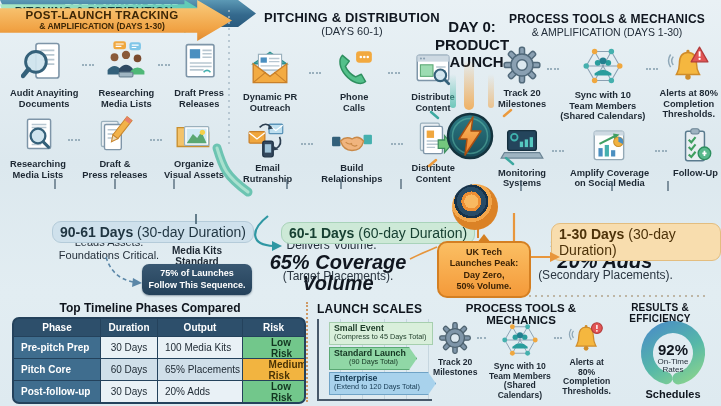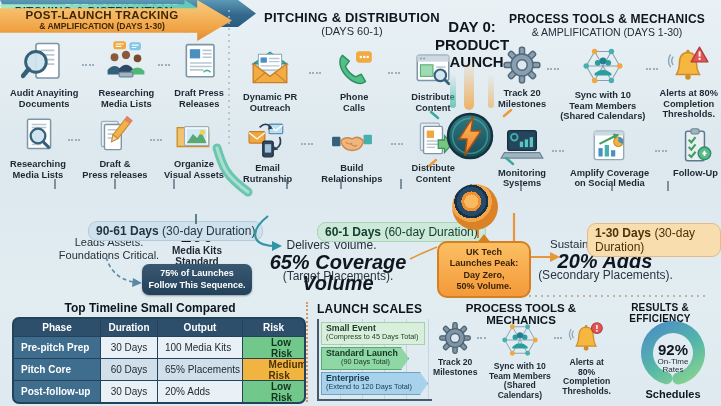--- a/index.html
+++ b/index.html
@@ -33,21 +33,21 @@
     background:linear-gradient(90deg,#abe7c5,#58c7b5);
     clip-path:polygon(0 13%,87% 13%,87% 0,100% 50%,87% 100%,87% 87%,0 87%,2% 50%);padding-right:24px;box-sizing:border-box;}
   .band3{left:489;top:182;width:232px;height:41px;color:#3e2706;
     background:linear-gradient(180deg,#f9cd7e 0%,#f1a345 70%,#e08a2f 100%);
     clip-path:polygon(0 20%,85% 20%,85% 0,100% 50%,85% 100%,85% 80%,0 80%);padding-right:28px;box-sizing:border-box;}
   .band3 .l2{font-weight:bold;font-size:8.6px;}
   
   .day0-marker{left:452px;top:184px;width:46px;height:46px;border-radius:50%;z-index:4;
     background:radial-gradient(circle at 42% 38%, #f9b961 0 7px, #ee8f33 7px 10px, #274b66 10px 14.5px, #16324a 14.5px 17px, #f2a64b 17px 20.5px, #db8226 20.5px 23px);}
   
-  .pill{position:absolute;border-radius:9px;font-size:12px;padding:2px 7px;color:#1f3440;z-index:2;margin-left:36px;}
+  .pill{position:absolute;border-radius:9px;font-size:14px;padding:2px 7px;color:#1f3440;z-index:2;}
   .pill .pb{font-weight:bold;}
   .pill1{left:52px;top:221px;background:#cfe1ec;border:1px solid #b4cbd9;}
   .pill2{left:281px;top:222px;background:#cde9d7;border:1px solid #a9d3ba;color:#174032;}
   .pill3{left:551px;top:223px;background:#f8ddae;border:1px solid #e3bd7f;color:#4d3209;}
   .note{font-size:11px;color:#242f3a;line-height:1.18;}
   .stat-big{font-size:20px;font-weight:bold;color:#10161f;line-height:1;}
   .stat-mid{font-size:20px;font-weight:bold;color:#10161f;line-height:1.05;font-style:italic;}
   .stat-sub{font-size:12px;color:#2a3540;}
   .badge75{left:142px;top:264px;width:100px;padding:4px 5px;border-radius:7px;z-index:2;
     background:linear-gradient(180deg,#395872,#24415a);color:#fff;font-size:9px;font-weight:bold;
@@ -67,21 +67,21 @@
   .dc{justify-content:center;color:#212c36;height:21px !important;}
   .oc{padding-left:7px;color:#212c36;height:21px !important;}
   .bg1{background:#e9f1f6;} .bg2{background:#d0dfe9;}
   .risk{justify-content:center;font-weight:bold;height:21px !important;padding-left:28px;}
   .low{background:#72c78b;color:#123520;} .medium{background:#f2b440;color:#4a3305;}
   
   .ls-divider{left:306px;top:302px;height:100px;width:0;border-left:2px dotted #cf9a66;}
   .ls-title{left:317px;top:302px;font-size:12px;font-weight:bold;color:#0e141c;letter-spacing:.2px;}
   .ls-frame{left:317px;top:319px;width:113px;height:80px;border-left:2px solid #48596a;border-bottom:2px solid #48596a;
     background:repeating-linear-gradient(90deg,transparent 0,transparent 21px,#c6d6df 21px,#c6d6df 22px);}
-  .ls-bar{position:absolute;left:2px;height:23px;box-sizing:border-box;padding:1px 3px 0 4px;line-height:1.05;}
+  .ls-bar{position:absolute;left:10px;height:23px;box-sizing:border-box;padding:1px 3px 0 4px;line-height:1.05;}
   .ls-bar .bl{font-size:8.8px;font-weight:bold;display:block;}
   .ls-bar .bs{font-size:7.3px;display:block;}
   .bar-arrow{clip-path:polygon(0 0,calc(100% - 8px) 0,100% 50%,calc(100% - 8px) 100%,0 100%);}
   
   .pt-title{left:437px;top:302px;width:168px;font-size:11.5px;font-weight:bold;color:#0e141c;}
   .pt-row{left:433px;top:320px;width:178px;display:flex;justify-content:space-between;align-items:flex-start;}
   .pt-row .lab{font-size:8.6px;}
   .pt-row .dots{margin-top:17px;width:10px;}
   
   .rs-title{left:600px;top:302px;width:120px;font-size:10px;font-weight:bold;color:#0e141c;letter-spacing:.2px;}
@@ -469,21 +469,21 @@
 Day Zero,
 50% Volume.</div>
 
   <div class="pill pill3">
     <span class="pb">1-30 Days</span><span> (30-day Duration)</span>
   </div>
   <div class="abs note c" style="left:528px;top:238px;width:152px;font-size:11.5px">Sustains Momentum.</div>
   <div class="abs stat-mid c" style="left:530px;top:251px;width:150px">20% Adds</div>
   <div class="abs stat-sub c" style="left:528px;top:268px;width:155px">(Secondary Placements).</div>
 
-  <div class="abs tbl-title c">Top Timeline Small Compared</div>
+  <div class="abs tbl-title c">Top Timeline Phases Compared</div>
   <div class="abs cmp-table">
     <div class="th">Phase</div>
     <div class="th">Duration</div>
     <div class="th">Output</div>
     <div class="th">Risk</div>
 
     <div class="phc">Pre-pitch Prep</div>
     <div class="dc bg1">30 Days</div>
     <div class="oc bg1">100 Media Kits</div>
     <div class="risk low">Low Risk</div>

